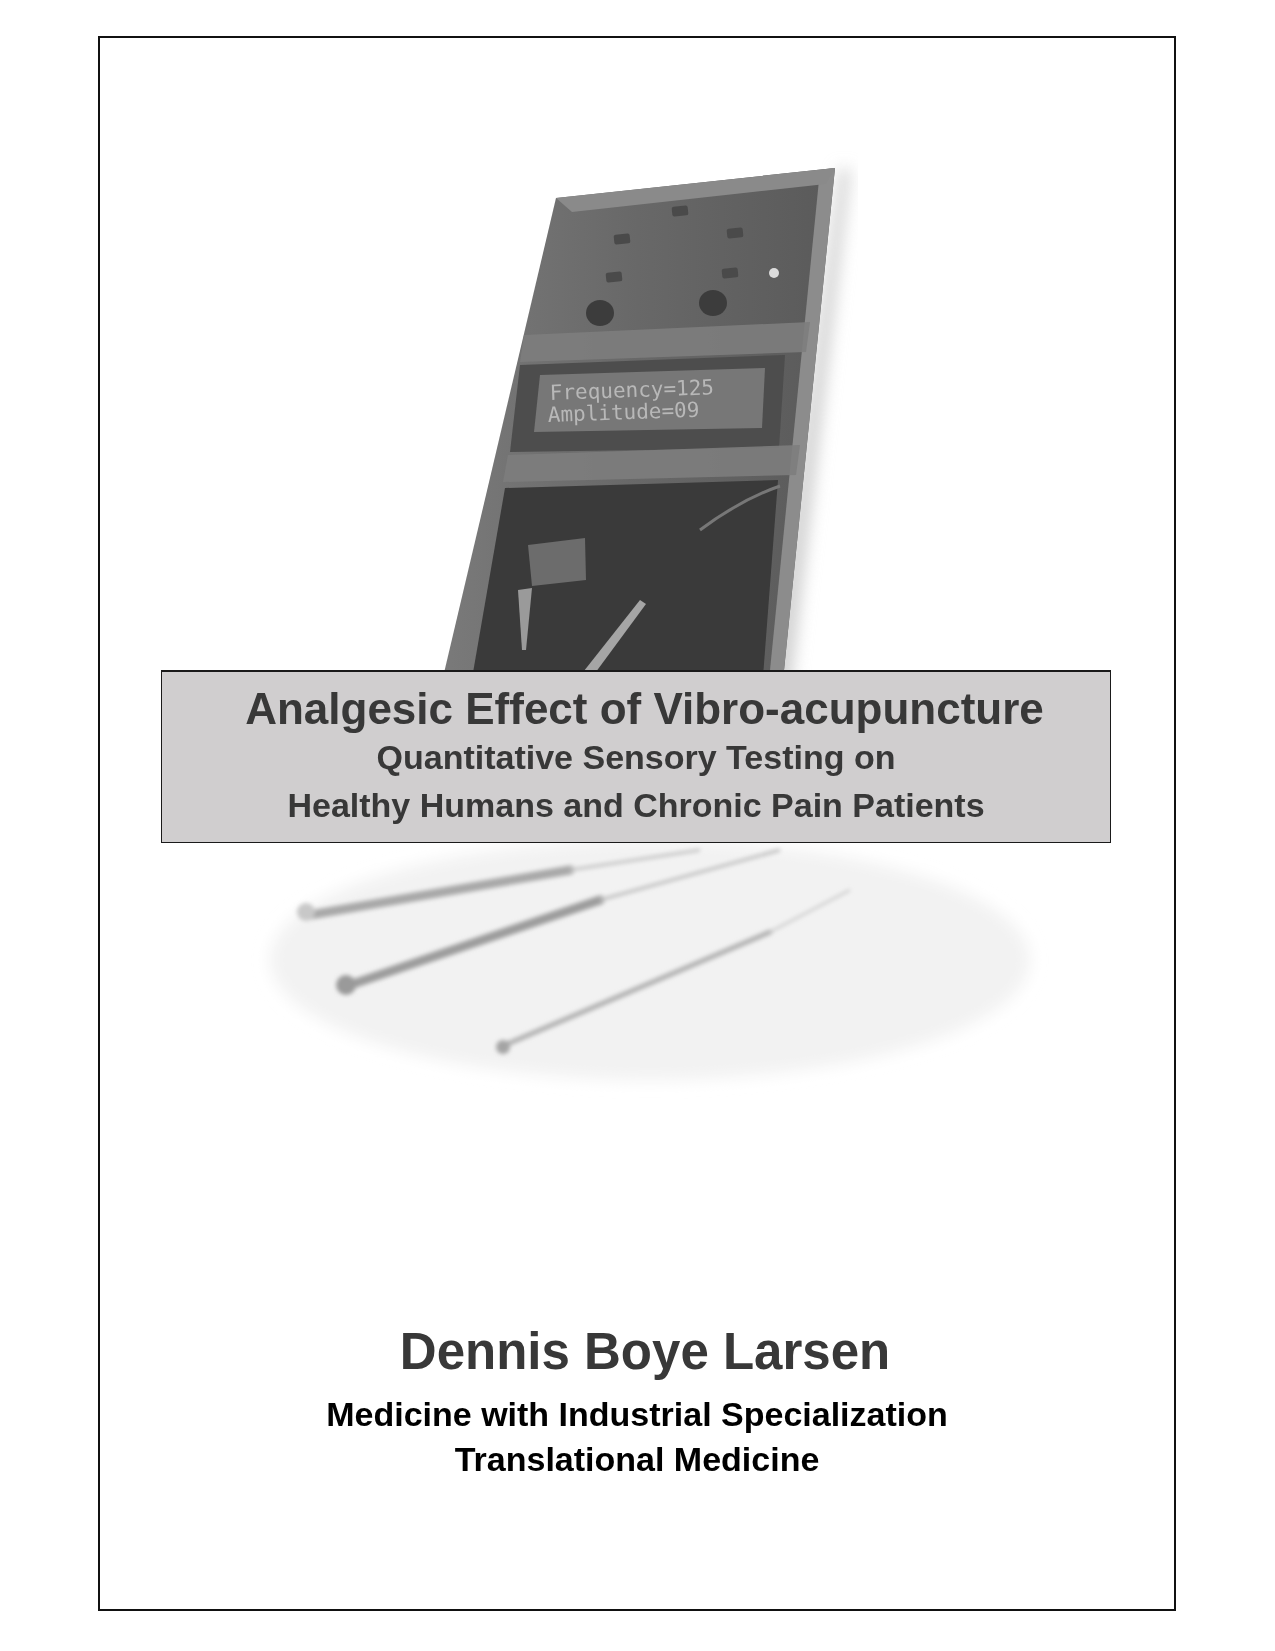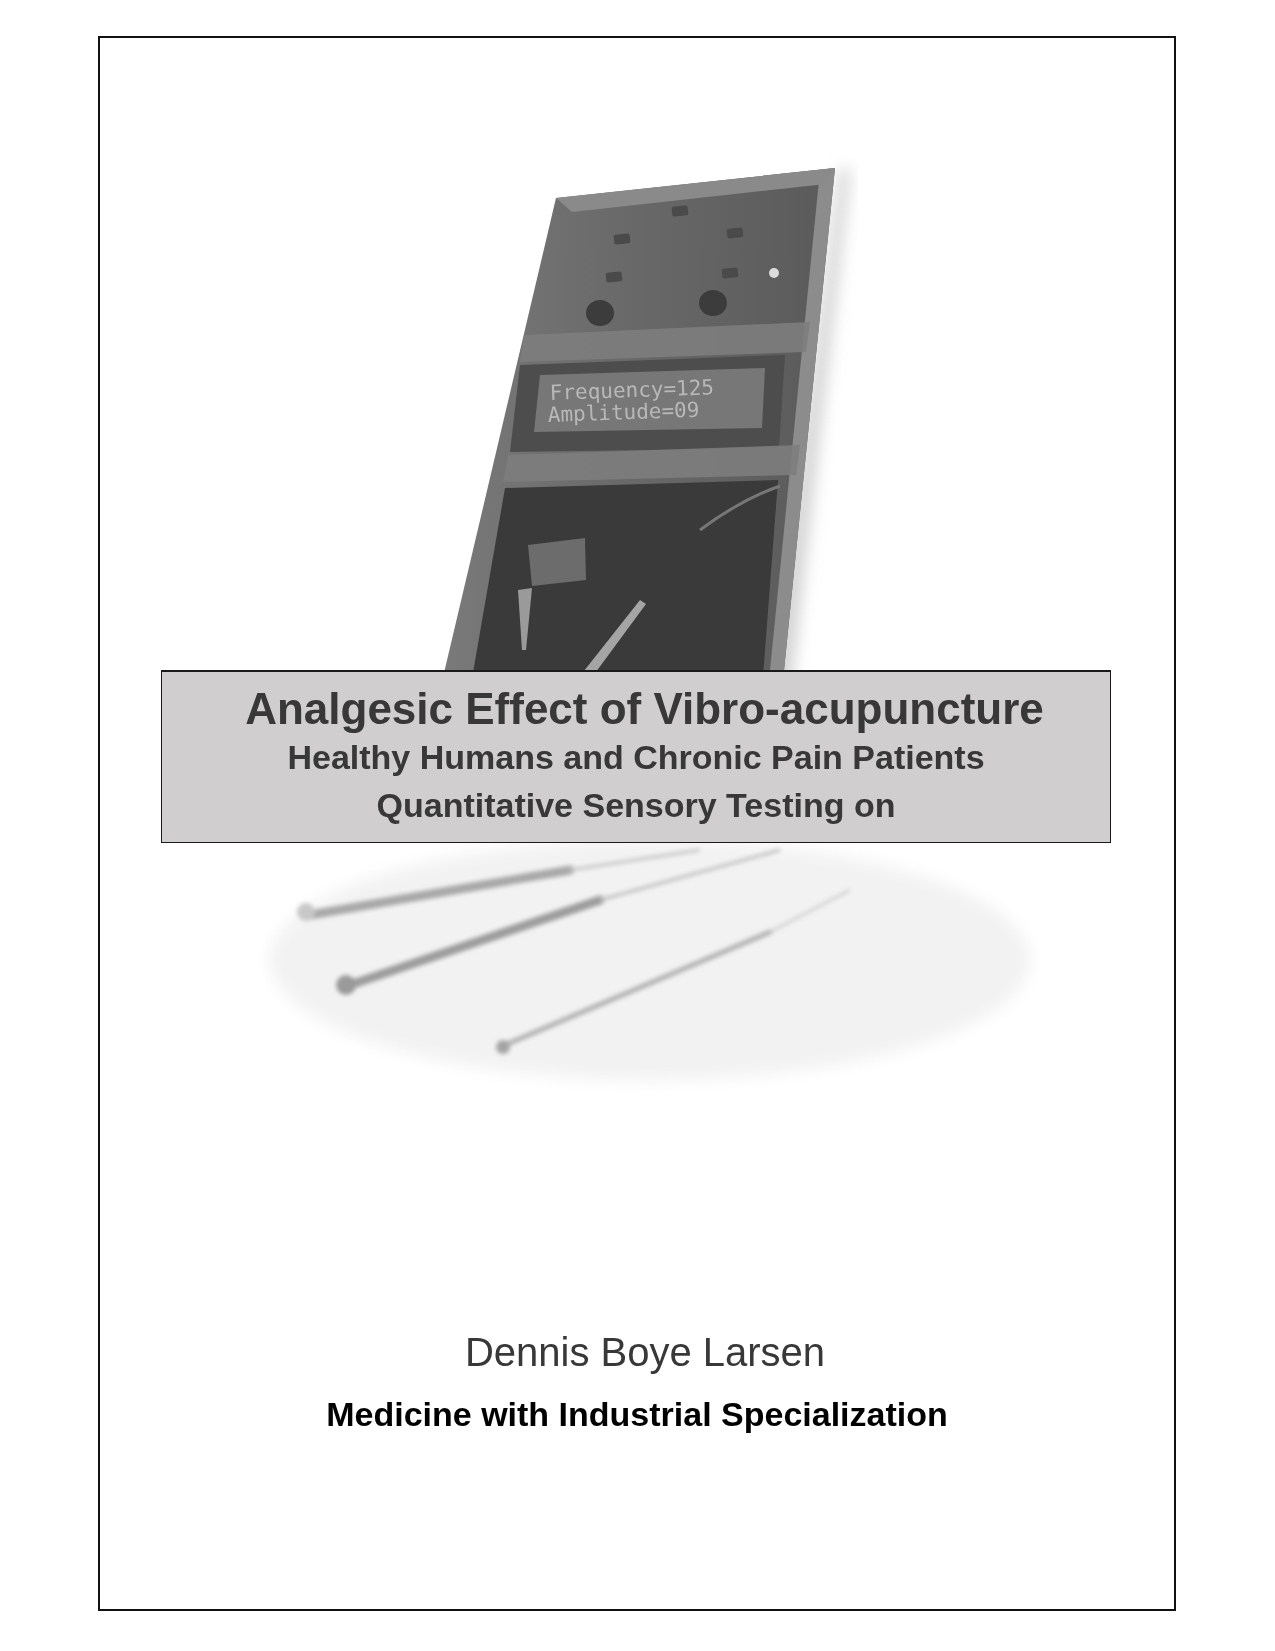--- a/index.html
+++ b/index.html
@@ -8,21 +8,21 @@
   .page-frame { position: absolute; left: 98px; top: 36px; width: 1074px; height: 1571px;
                 border: 2px solid #111; box-sizing: content-box; }
   .illustration { position: absolute; left: 0; top: 0; width: 1275px; height: 1100px; }
   .title-box { position: absolute; left: 161px; top: 670px; width: 950px; height: 173px;
                background: #d0cecf; border: 1.5px solid #1a1a1a; border-top-width: 2px;
                text-align: center; box-sizing: border-box; }
   .title-main { font-weight: bold; font-size: 44px; line-height: 48px; margin-top: 13px;
                 letter-spacing: 0px; color: #383838; padding-left: 17px; }
   .title-sub { font-weight: bold; font-size: 34px; line-height: 48px; color: #383838; }
   .author-block { position: absolute; left: 98px; width: 1078px; top: 1330px; text-align: center; }
-  .author-name { font-weight: normal; font-size: 40px; line-height: 44px; color: #383838; margin-left: 16px; }
+  .author-name { font-weight: bold; font-size: 51px; line-height: 44px; color: #383838; margin-left: 16px; }
   .program-lines { margin-top: 18px; }
   .program-line { font-weight: bold; font-size: 34px; line-height: 45px; color: #000000; }
   .lcd-text { font-family: "DejaVu Sans Mono", monospace; fill: #b8b8b8; font-size: 21px; }
 </style>
 </head>
 <body>
 
 <div class="page-frame"></div>
 
 <svg class="illustration" viewBox="0 0 1275 1100" xmlns="http://www.w3.org/2000/svg">
@@ -94,22 +94,23 @@
     <circle cx="346" cy="985" r="10" fill="#9a9a9a"></circle>
 
     <line x1="505" y1="1045" x2="770" y2="932" stroke="#b0b0b0" stroke-width="5" stroke-linecap="round"></line>
     <line x1="770" y1="932" x2="850" y2="890" stroke="#c8c8c8" stroke-width="2"></line>
     <circle cx="503" cy="1047" r="7" fill="#a4a4a4"></circle>
   </g>
 </svg>
 
 <div class="title-box">
   <div class="title-main">Analgesic Effect of Vibro-acupuncture</div>
+  <div class="title-sub">Quantitative Sensory Testing on</div>
   <div class="title-sub">Healthy Humans and Chronic Pain Patients</div>
-  <div class="title-sub">Quantitative Sensory Testing on</div>
 </div>
 
 <div class="author-block">
   <div class="author-name">Dennis Boye Larsen</div>
   <div class="program-lines">
     <div class="program-line">Medicine with Industrial Specialization</div>
+    <div class="program-line">Translational Medicine</div>
   </div>
 </div>
 
 </body></html>

